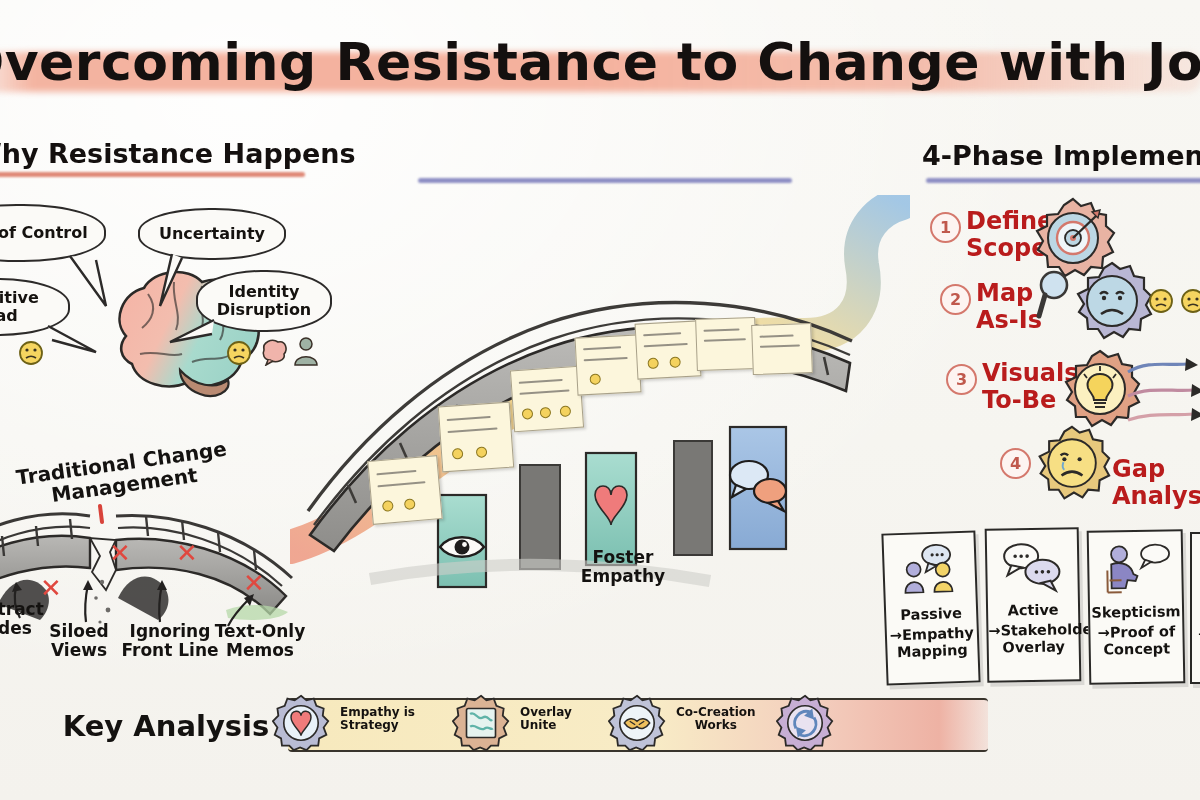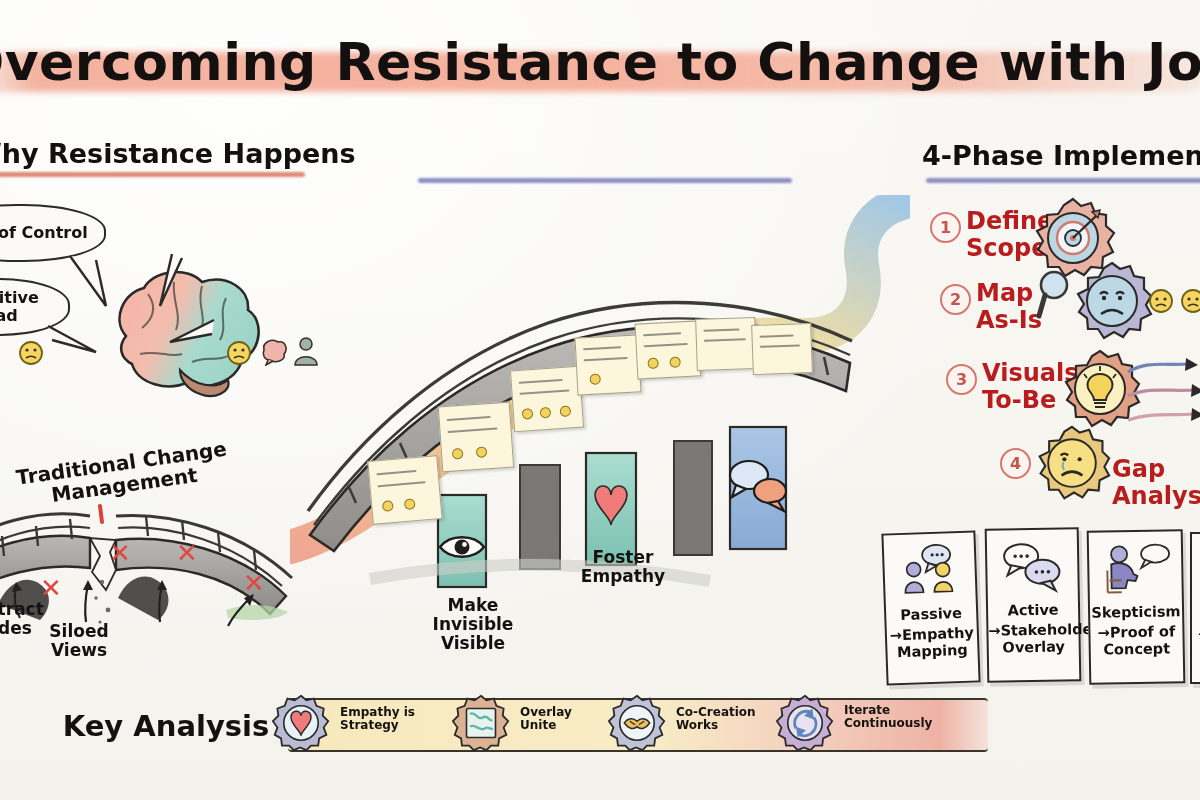--- a/index.html
+++ b/index.html
@@ -111,32 +111,39 @@
     <path d="M84 112 C98 128,120 132,132 122 C136 134,118 142,104 136 C92 132,84 122,84 112Z" fill="#b98a72" stroke="#2b2927" stroke-width="2.2"></path>
   </svg>
 
   <div class="bub" style="left:-66px;top:204px;width:172px;height:58px;">
     <span>Loss of Control</span>
   </div>
   <svg style="position:absolute;left:66px;top:254px;" width="50" height="56" viewBox="0 0 50 56">
     <path d="M4 2 L40 52 L30 6" fill="#fbfaf7" stroke="#2c2a29" stroke-width="2.4"></path>
   </svg>
 
+  <div class="bub" style="left:138px;top:208px;width:148px;height:52px;">
+    <span>Uncertainty</span>
+  </div>
   <svg style="position:absolute;left:148px;top:252px;" width="40" height="58" viewBox="0 0 40 58">
     <path d="M24 2 L12 54 L34 6" fill="#fbfaf7" stroke="#2c2a29" stroke-width="2.4"></path>
   </svg>
 
   <div class="bub" style="left:-78px;top:278px;width:148px;height:58px;">
     <span>Cognitive
 Load</span>
   </div>
   <svg style="position:absolute;left:46px;top:322px;" width="54" height="40" viewBox="0 0 54 40">
     <path d="M2 4 L50 30 L6 18" fill="#fbfaf7" stroke="#2c2a29" stroke-width="2.4"></path>
   </svg>
 
+  <div class="bub" style="left:196px;top:270px;width:136px;height:62px;">
+    <span>Identity
+Disruption</span>
+  </div>
   <svg style="position:absolute;left:168px;top:316px;" width="48" height="36" viewBox="0 0 48 36">
     <path d="M46 4 L2 26 L44 18" fill="#fbfaf7" stroke="#2c2a29" stroke-width="2.4"></path>
   </svg>
 
   <svg style="position:absolute;left:18px;top:340px;" width="26" height="26" viewBox="0 0 26 26">
     <circle cx="13" cy="13" r="11" fill="#f6d560" stroke="#6d6116" stroke-width="1.8"></circle>
     <circle cx="9" cy="10" r="1.6" fill="#3a3321"></circle>
       <circle cx="17" cy="10" r="1.6" fill="#3a3321"></circle>
     <path d="M8 18 Q13 14.5 18 18" fill="none" stroke="#3a3321" stroke-width="1.7"></path>
   </svg>
@@ -204,20 +211,24 @@
     <path d="M160 62 C158 48,160 34,162 24" fill="none" stroke="#232120" stroke-width="2.2"></path>
     <path d="M162 20 L157 30 L167 30 Z" fill="#232120"></path>
     <path d="M228 66 C234 54,242 46,250 38" fill="none" stroke="#232120" stroke-width="2.2"></path>
     <path d="M254 34 L244 38 L250 46 Z" fill="#232120"></path>
   </svg>
 
   <div class="hand" style="left:-42px;top:600px;width:90px;">Abstract
 Slides</div>
   <div class="hand" style="left:30px;top:622px;width:98px;">Siloed
 Views</div>
+  <div class="hand" style="left:114px;top:622px;width:112px;">Ignoring
+Front Line</div>
+  <div class="hand" style="left:208px;top:622px;width:104px;">Text-Only
+Memos</div>
 
   <svg style="position:absolute;left:290px;top:195px;" width="620" height="400" viewBox="0 0 620 400">
     <defs>
       <linearGradient id="ribbonG" x1="0" y1="1" x2="1" y2="0">
         <stop offset="0%" stop-color="#efa18b"></stop>
         <stop offset="38%" stop-color="#f0cf86"></stop>
         <stop offset="70%" stop-color="#f1dc9e"></stop>
         <stop offset="100%" stop-color="#9dc4e4"></stop>
       </linearGradient>
       <linearGradient id="deckG" x1="0" y1="0" x2="0" y2="1">
@@ -302,23 +313,20 @@
   </div>
   <div class="sticky" style="left:696px;top:318px;width:58px;height:50px;transform:rotate(-2deg);">
     <div class="sticky-scribble" style="top:10px;width:36px;"></div>
     <div class="sticky-scribble" style="top:20px;width:42px;"></div>
   </div>
   <div class="sticky" style="left:752px;top:324px;width:58px;height:48px;transform:rotate(-2deg);">
     <div class="sticky-scribble" style="top:10px;width:34px;"></div>
     <div class="sticky-scribble" style="top:20px;width:40px;"></div>
   </div>
 
-  <div class="hand" style="left:420px;top:596px;width:106px;">Make
-Invisible
-Visible</div>
   <div class="hand" style="left:568px;top:548px;width:110px;">Foster
 Empathy</div>
 
   <div class="phase-num" style="left:930px;top:212px;">1</div>
   <div class="phase-lbl" style="left:966px;top:208px;">Define
 Scope</div>
   <svg style="position:absolute;left:1030px;top:196px;" width="86" height="86" viewBox="0 0 86 86">
     <path d="M43 3 L51 10 L61 7 L65 17 L76 19 L76 30 L84 37 L78 46 L83 56 L73 61 L72 72 L61 71
              L54 79 L45 74 L35 80 L29 71 L18 71 L17 60 L8 54 L13 45 L7 35 L17 30 L17 19 L28 18
              L34 9 L43 3 Z" fill="#e8b3a3" stroke="#2c2a28" stroke-width="2.2"></path>
@@ -474,29 +482,27 @@
 Unite</div>
 
   <svg class="seal" style="left:608px;top:694px;" viewBox="0 0 64 64">
     <path d="M32 2 L38 7 L46 5 L49 13 L57 16 L56 24 L62 30 L57 37 L60 45 L52 49 L51 57 L43 57
              L38 62 L31 59 L24 62 L19 57 L11 57 L10 49 L3 45 L6 37 L1 30 L7 24 L6 16 L14 13
              L17 5 L25 7 L32 2 Z" fill="#bfc3d8" stroke="#2c2a28" stroke-width="2"></path>
     <circle cx="32" cy="32" r="19" fill="#eef4f8" stroke="#2c2a28" stroke-width="1.8"></circle>
     <path d="M18 32 C22 26,28 26,32 30 C36 26,42 26,46 32 C42 38,36 40,32 36 C28 40,22 38,18 32 Z" fill="#efc05e" stroke="#2c2a28" stroke-width="1.6"></path>
     <path d="M24 30 L30 34 M34 34 L40 30" stroke="#2c2a28" stroke-width="1.4"></path>
   </svg>
-  <div class="kt-txt" style="left:676px;top:706px;">Co-Creation
+  <div class="kt-txt" style="left:676px;top:706px;text-align:center;">Co-Creation
 Works</div>
 
   <svg class="seal" style="left:776px;top:694px;" viewBox="0 0 64 64">
     <path d="M32 2 L38 7 L46 5 L49 13 L57 16 L56 24 L62 30 L57 37 L60 45 L52 49 L51 57 L43 57
              L38 62 L31 59 L24 62 L19 57 L11 57 L10 49 L3 45 L6 37 L1 30 L7 24 L6 16 L14 13
              L17 5 L25 7 L32 2 Z" fill="#c7aed4" stroke="#2c2a28" stroke-width="2"></path>
     <circle cx="32" cy="32" r="19" fill="#e9e2f0" stroke="#2c2a28" stroke-width="1.8"></circle>
     <path d="M42 26 A13 13 0 0 1 26 45" fill="none" stroke="#5f86bb" stroke-width="3.2"></path>
     <path d="M22 38 A13 13 0 0 1 38 20" fill="none" stroke="#5f86bb" stroke-width="3.2"></path>
     <path d="M40 16 L42 28 L31 24 Z" fill="#5f86bb"></path>
     <path d="M24 48 L22 36 L33 40 Z" fill="#5f86bb"></path>
   </svg>
-  <div class="kt-txt" style="left:844px;top:704px;">Iterate
-Continuously</div>
 
 </div>
 
 </body></html>

